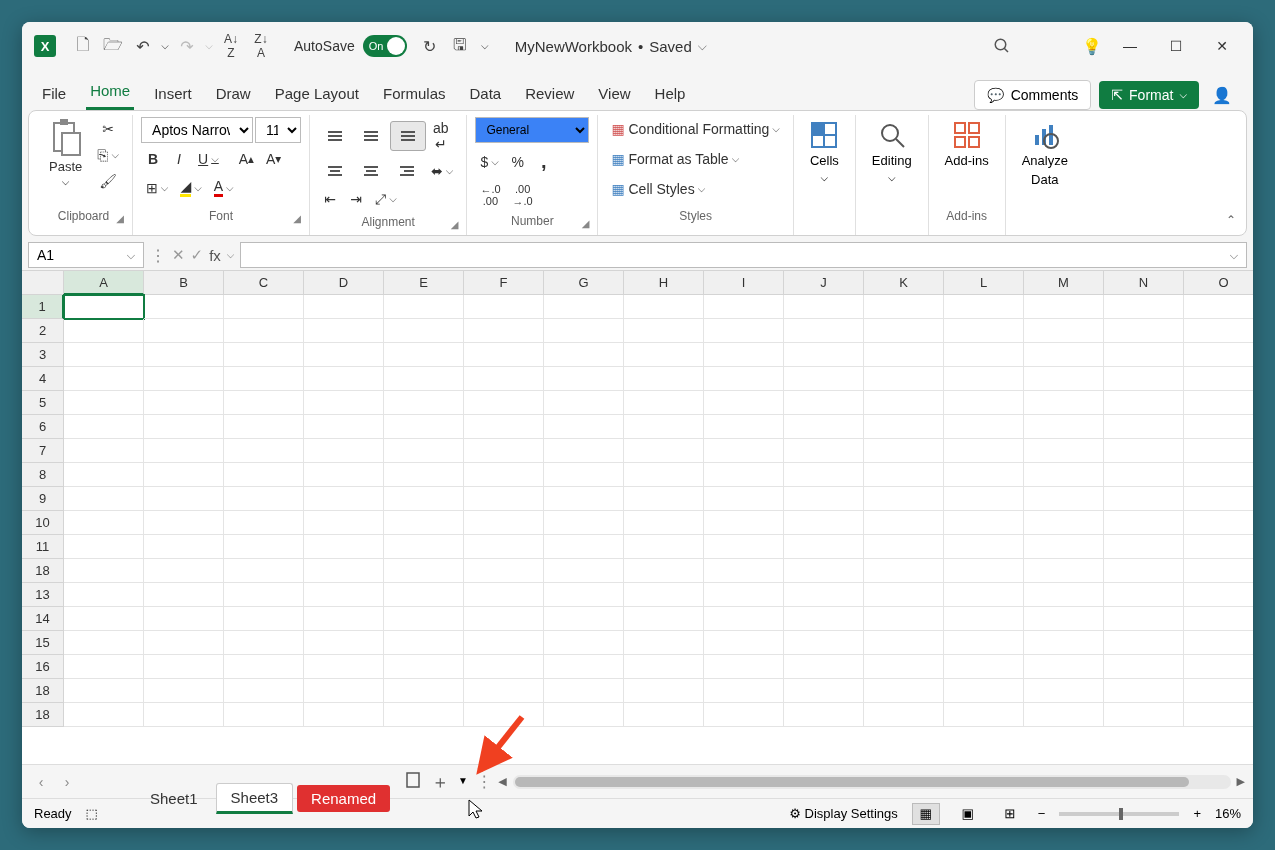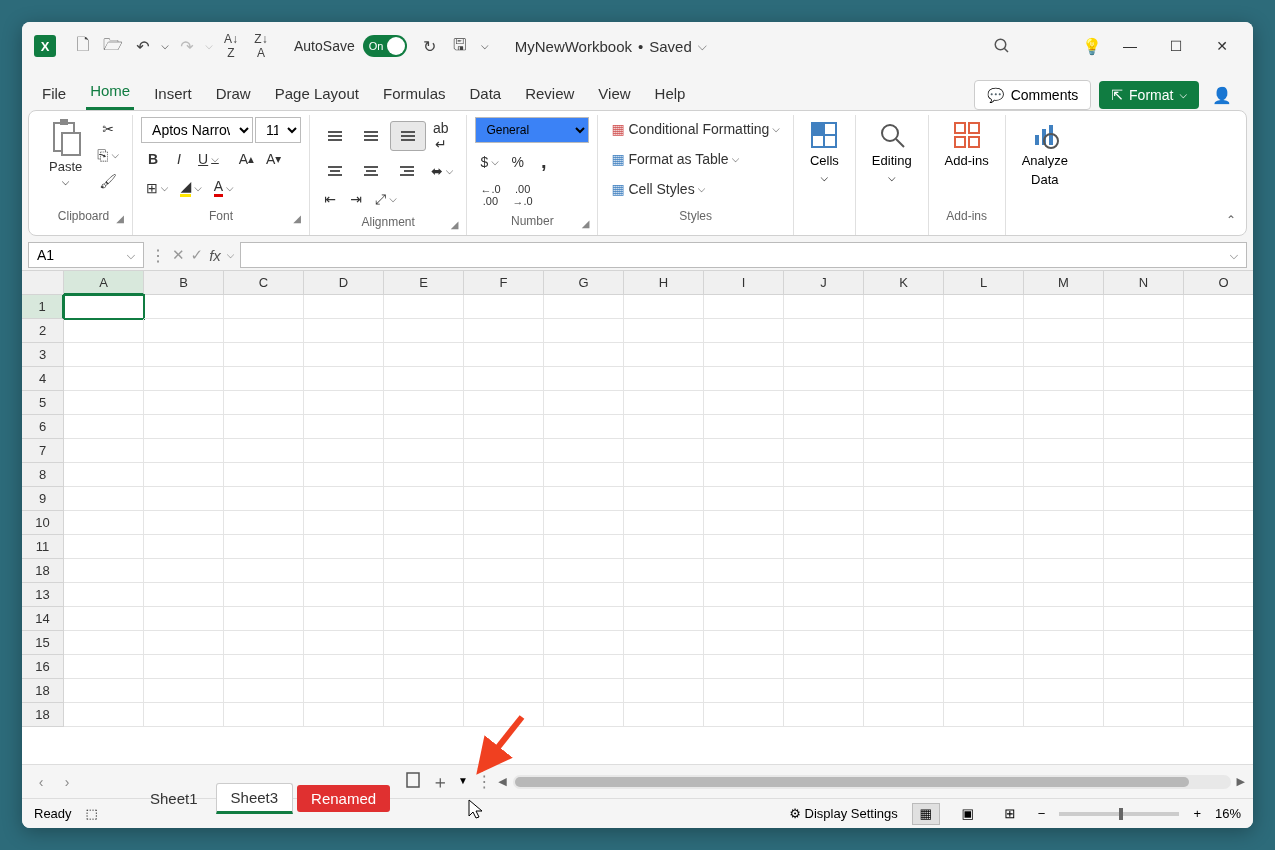--- a/index.html
+++ b/index.html
@@ -375,21 +375,21 @@
 
   <div class="namebox-row">
     <div class="name-box">
       <span>A1</span>
       <span style="color:#888;font-size:11px">⌵</span>
     </div>
     <span style="color:#888">⋮</span>
     <div class="fx-controls">
       <span>✕</span>
       <span>✓</span>
-      <span style="font-style:italic;color:#555">fx</span>
+      <span style="color:#555">fx</span>
       <span style="font-size:10px;color:#888">⌵</span>
     </div>
     <div class="formula-bar">
       <span style="color:#888;font-size:11px">⌵</span>
     </div>
   </div>
 
   <div class="grid-wrap">
     <div class="grid" id="grid">
         <div class="corner"></div>

